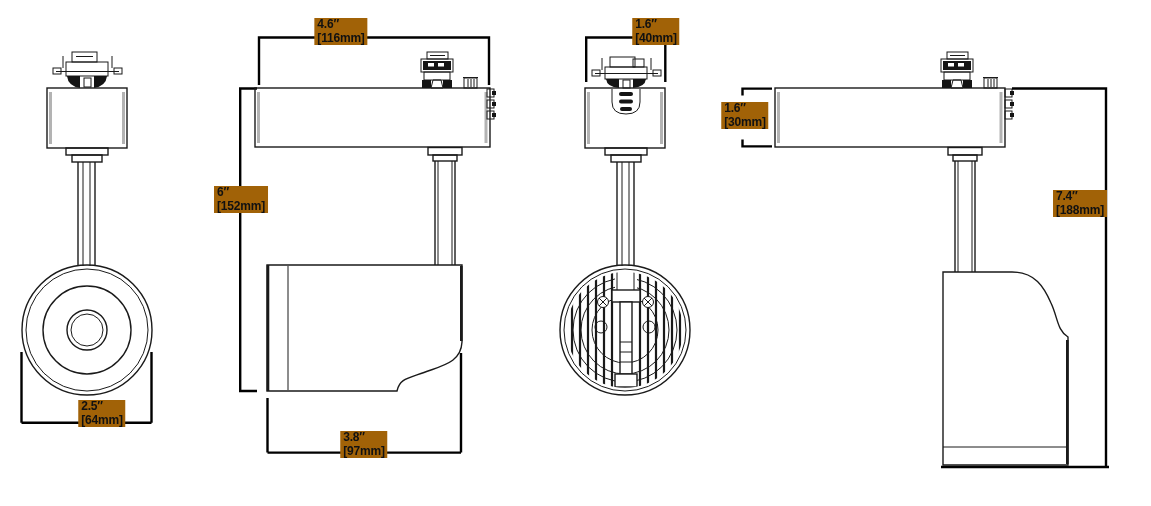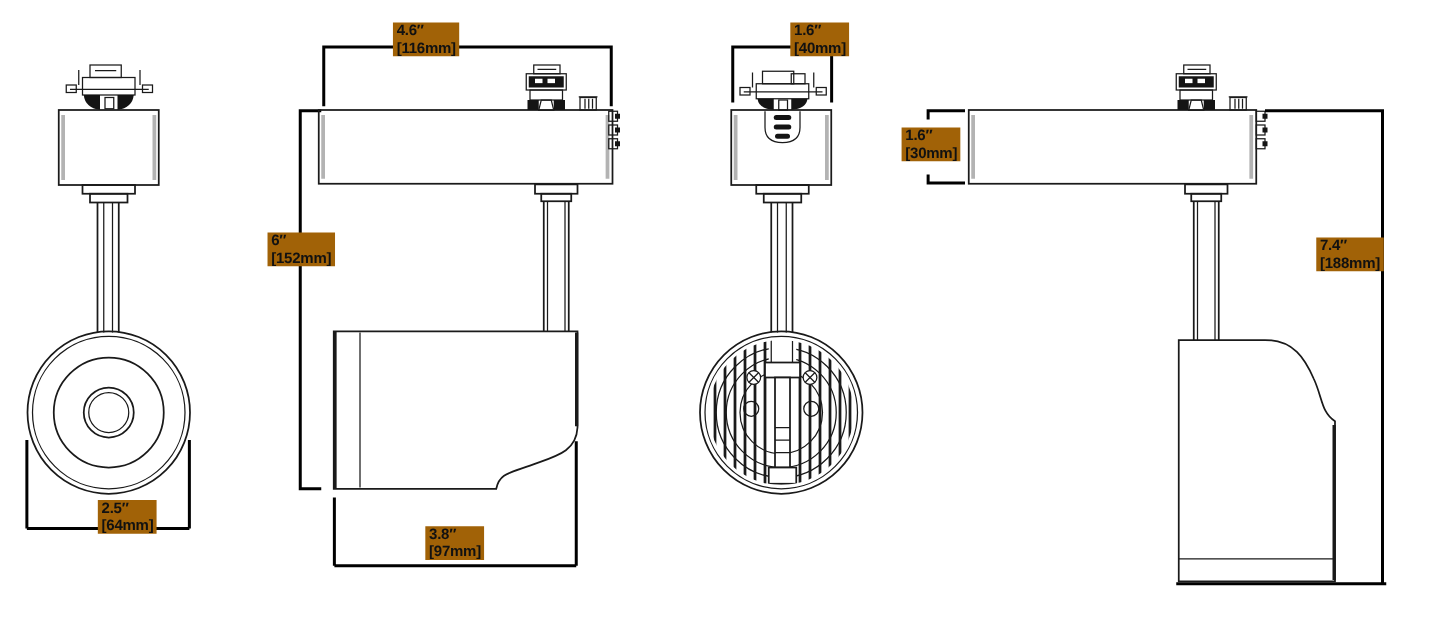--- a/index.html
+++ b/index.html
@@ -274,21 +274,21 @@
   <span>[64mm]</span>
 </div>
 <div class="dim-label" style="left:341px;top:18px;">
   <span>4.6″</span>
   <span>[116mm]</span>
 </div>
 <div class="dim-label" style="left:241px;top:186px;">
   <span>6″</span>
   <span>[152mm]</span>
 </div>
-<div class="dim-label" style="left:364px;top:421px;">
+<div class="dim-label" style="left:364px;top:431px;">
   <span>3.8″</span>
   <span>[97mm]</span>
 </div>
 <div class="dim-label" style="left:656px;top:18px;">
   <span>1.6″</span>
   <span>[40mm]</span>
 </div>
 <div class="dim-label" style="left:745px;top:102px;">
   <span>1.6″</span>
   <span>[30mm]</span>

